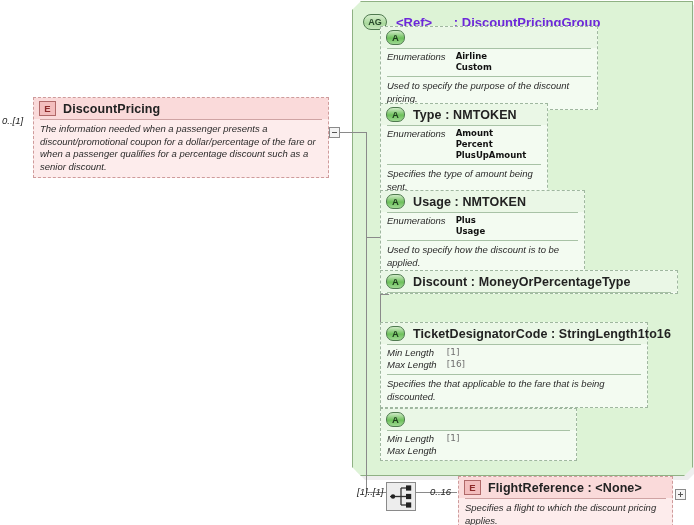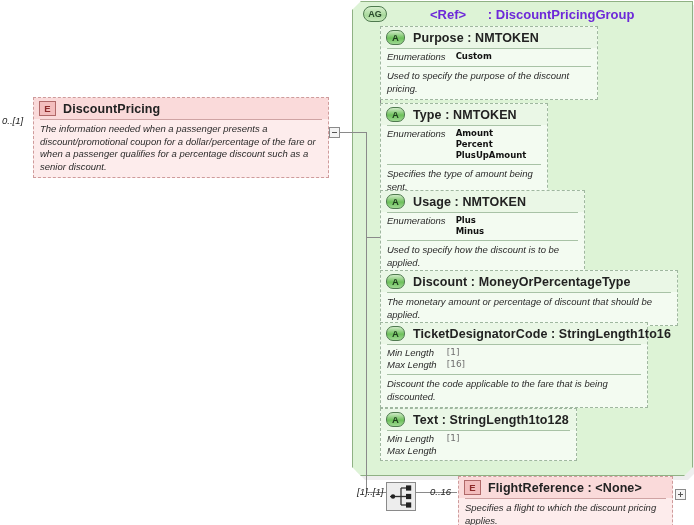--- a/index.html
+++ b/index.html
@@ -76,21 +76,21 @@
     background:#ddf3d6;
     border:1px solid #8fb184;
     clip-path: polygon(9px 0, 100% 0, 100% calc(100% - 9px), calc(100% - 9px) 100%, 9px 100%, 0 calc(100% - 9px), 0 9px);
   }
   #ag-group-shadow {
     position:absolute;
     left:356px; top:5px; width:341px; height:475px;
     background:#cfcfcf; opacity:.35;
     clip-path: polygon(9px 0, 100% 0, 100% calc(100% - 9px), calc(100% - 9px) 100%, 9px 100%, 0 calc(100% - 9px), 0 9px);
   }
-  .ag-header { position:absolute; left:10px; top:4px; display:flex; align-items:center;gap:34px; }
+  .ag-header { position:absolute; left:10px; top:12px; display:flex; align-items:center; }
   .badge-ag {
     width:24px; height:16px; margin-right:9px;
     border:1px solid #4f7a4f; border-radius:8px;
     background:linear-gradient(to bottom,#d6eecd 0%,#a9d99c 60%,#c6e8bb 100%);
     color:#27472a; font-size:9px; font-weight:bold;
     display:flex; align-items:center; justify-content:center;
   }
   .ag-header .ag-name {
     font-size:13px; font-weight:bold; color:#6d28d9;
     white-space:pre;
@@ -156,26 +156,26 @@
   <div class="ln lnh" style="left:366px; top:237px; width:14px;"></div>
 
   <div class="ln lnh" style="left:366px; top:492px; width:20px;"></div>
 
   <div class="ln lnv" style="left:380px; top:66px; height:372px;"></div>
 
   <div class="ln lnh" style="left:380px; top:66px; width:9px;"></div>
   <div class="node attr" style="left:380px; top:26px; width:218px;">
     <div class="title">
       <span class="badge-a">A</span>
-      <span class="tname">Purpose  : NMTOKEN</span>
     </div>
     <div class="sep"></div>
     <div class="facets">
       <div class="facet-k">Enumerations</div>
       <div class="facet-v">
+        <div>Airline</div>
         <div>Custom</div>
       </div>
     </div>
     <div class="sep"></div>
     <div class="doc">Used to specify the purpose of the discount pricing.</div>
   </div>
 
   <div class="ln lnh" style="left:380px; top:142px; width:9px;"></div>
   <div class="node attr" style="left:380px; top:103px; width:168px;">
     <div class="title">
@@ -199,59 +199,57 @@
   <div class="node attr" style="left:380px; top:190px; width:205px;">
     <div class="title">
       <span class="badge-a">A</span>
       <span class="tname">Usage      : NMTOKEN</span>
     </div>
     <div class="sep"></div>
     <div class="facets">
       <div class="facet-k">Enumerations</div>
       <div class="facet-v">
         <div>Plus</div>
-        <div>Minus</div>
+        <div>Usage</div>
       </div>
     </div>
     <div class="sep"></div>
     <div class="doc">Used to specify how the discount is to be applied.</div>
   </div>
 
   <div class="ln lnh" style="left:380px; top:294px; width:9px;"></div>
   <div class="node attr" style="left:380px; top:270px; width:298px;">
     <div class="title">
       <span class="badge-a">A</span>
       <span class="tname">Discount : MoneyOrPercentageType</span>
     </div>
     <div class="sep"></div>
-    <div class="doc">The monetary amount or percentage of discount that should be applied.</div>
   </div>
 
   <div class="ln lnh" style="left:380px; top:364px; width:9px;"></div>
   <div class="node attr" style="left:380px; top:322px; width:268px;">
     <div class="title">
       <span class="badge-a">A</span>
       <span class="tname">TicketDesignatorCode : StringLength1to16</span>
     </div>
     <div class="sep"></div>
     <div class="facets">
       <div class="facet-k">Min Length</div>
       <div class="facet-v dim">[1]</div>
       <div class="facet-k">Max Length</div>
       <div class="facet-v dim">[16]</div>
     </div>
     <div class="sep"></div>
-    <div class="doc">Discount the code applicable to the fare that is being discounted.</div>
+    <div class="doc">Specifies the that applicable to the fare that is being discounted.</div>
   </div>
 
   <div class="ln lnh" style="left:380px; top:438px; width:9px;"></div>
   <div class="node attr" style="left:380px; top:408px; width:197px;">
     <div class="title">
       <span class="badge-a">A</span>
-      <span class="tname">Text        : StringLength1to128</span>
     </div>
     <div class="sep"></div>
     <div class="facets">
       <div class="facet-k">Min Length</div>
       <div class="facet-v dim">[1]</div>
       <div class="facet-k">Max Length</div>
     </div>
   </div>
 
   <div class="card" style="left:357px; top:486px;">[1]..[1]</div>

